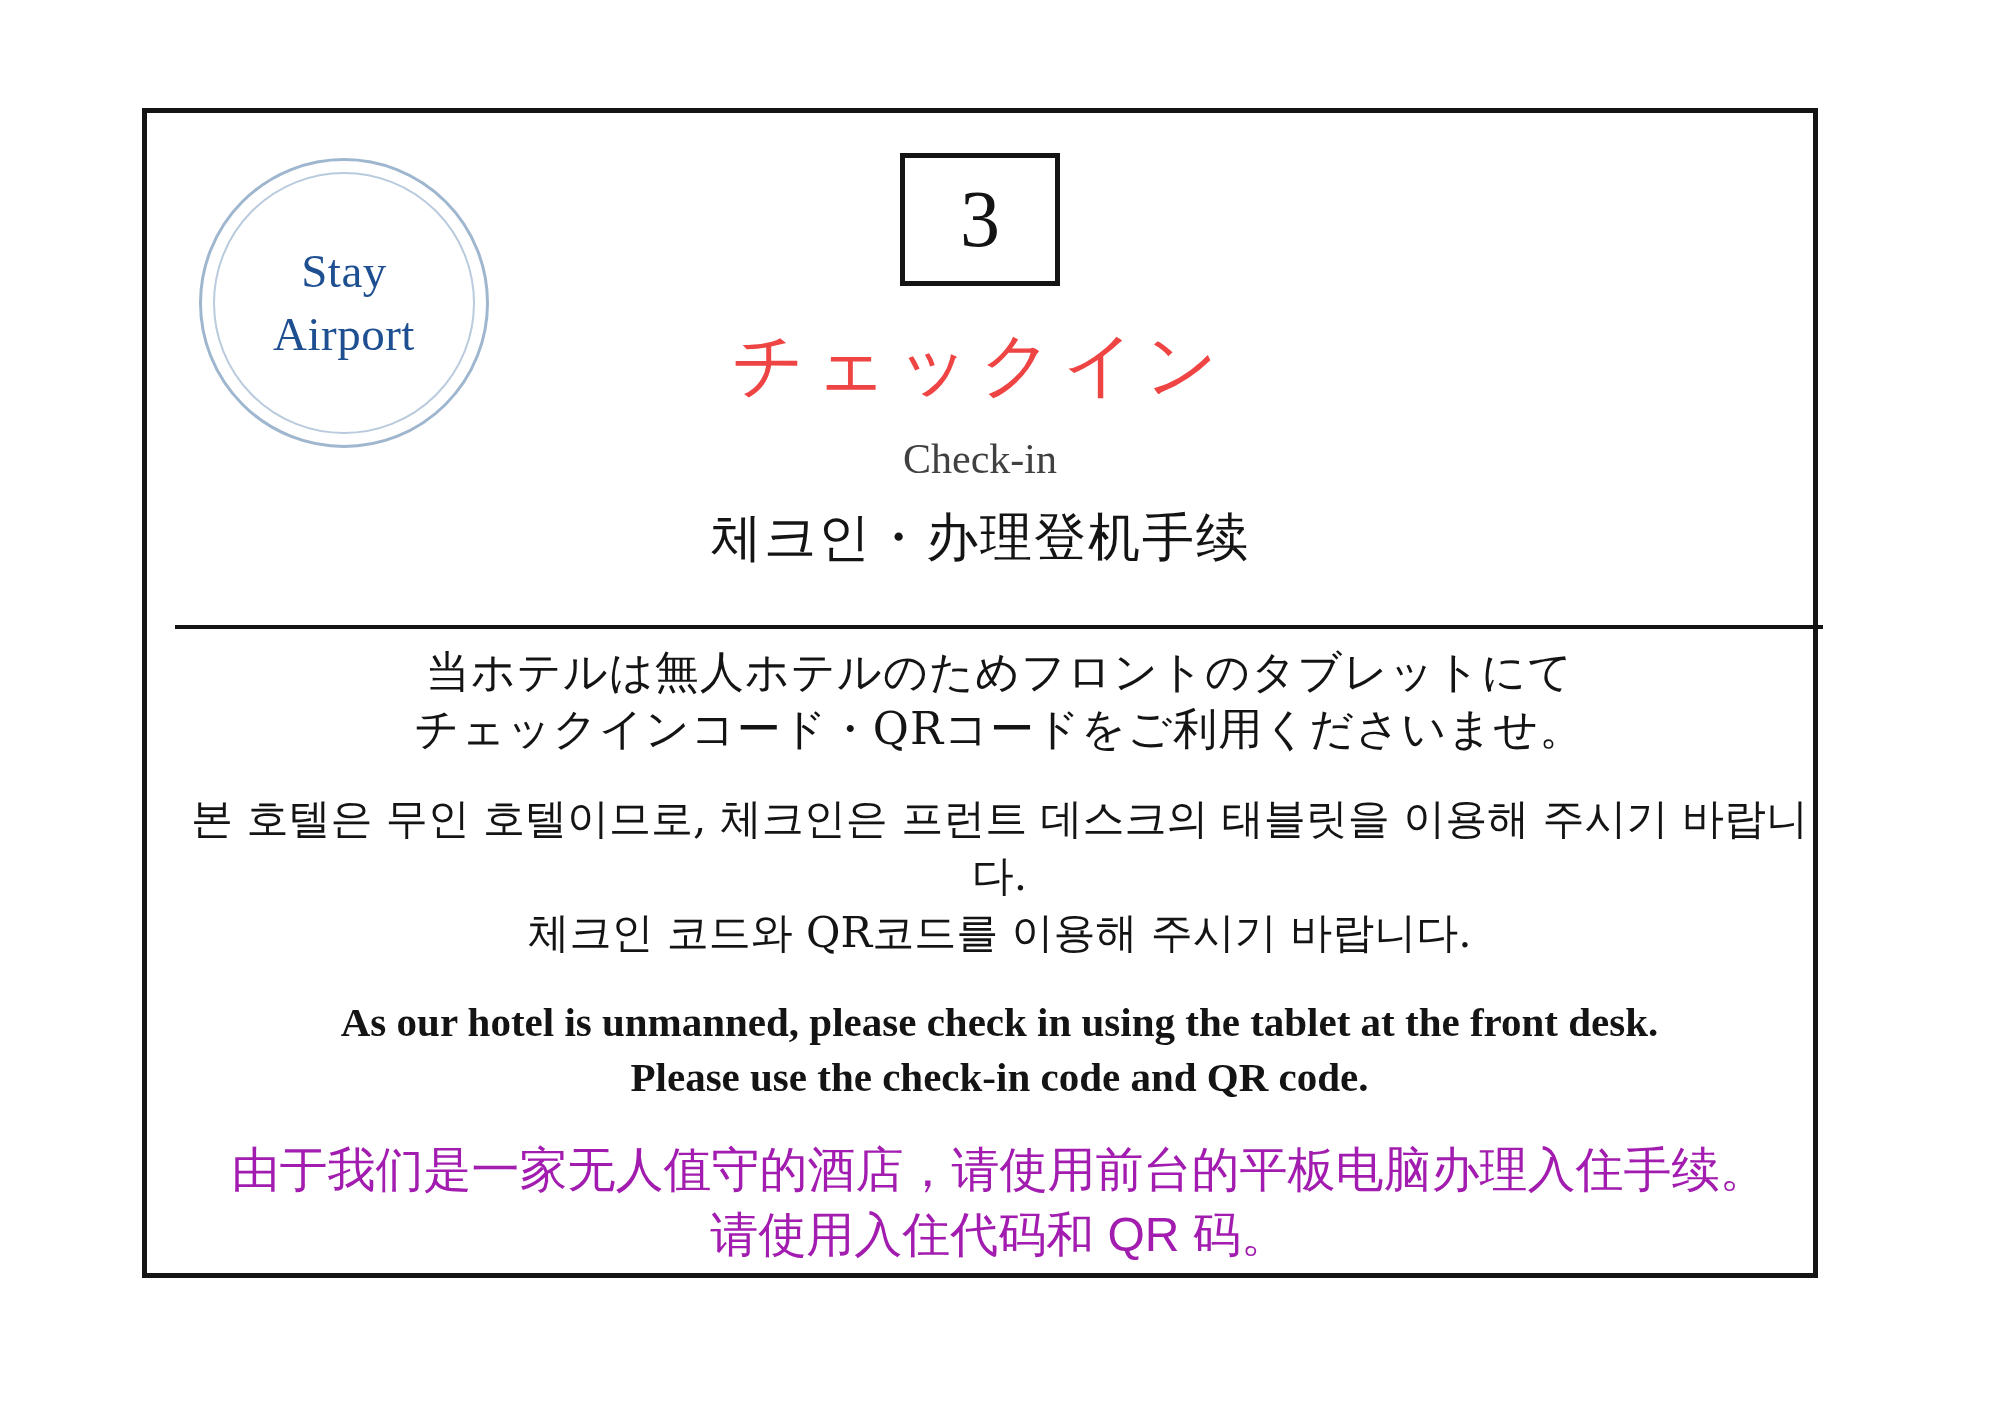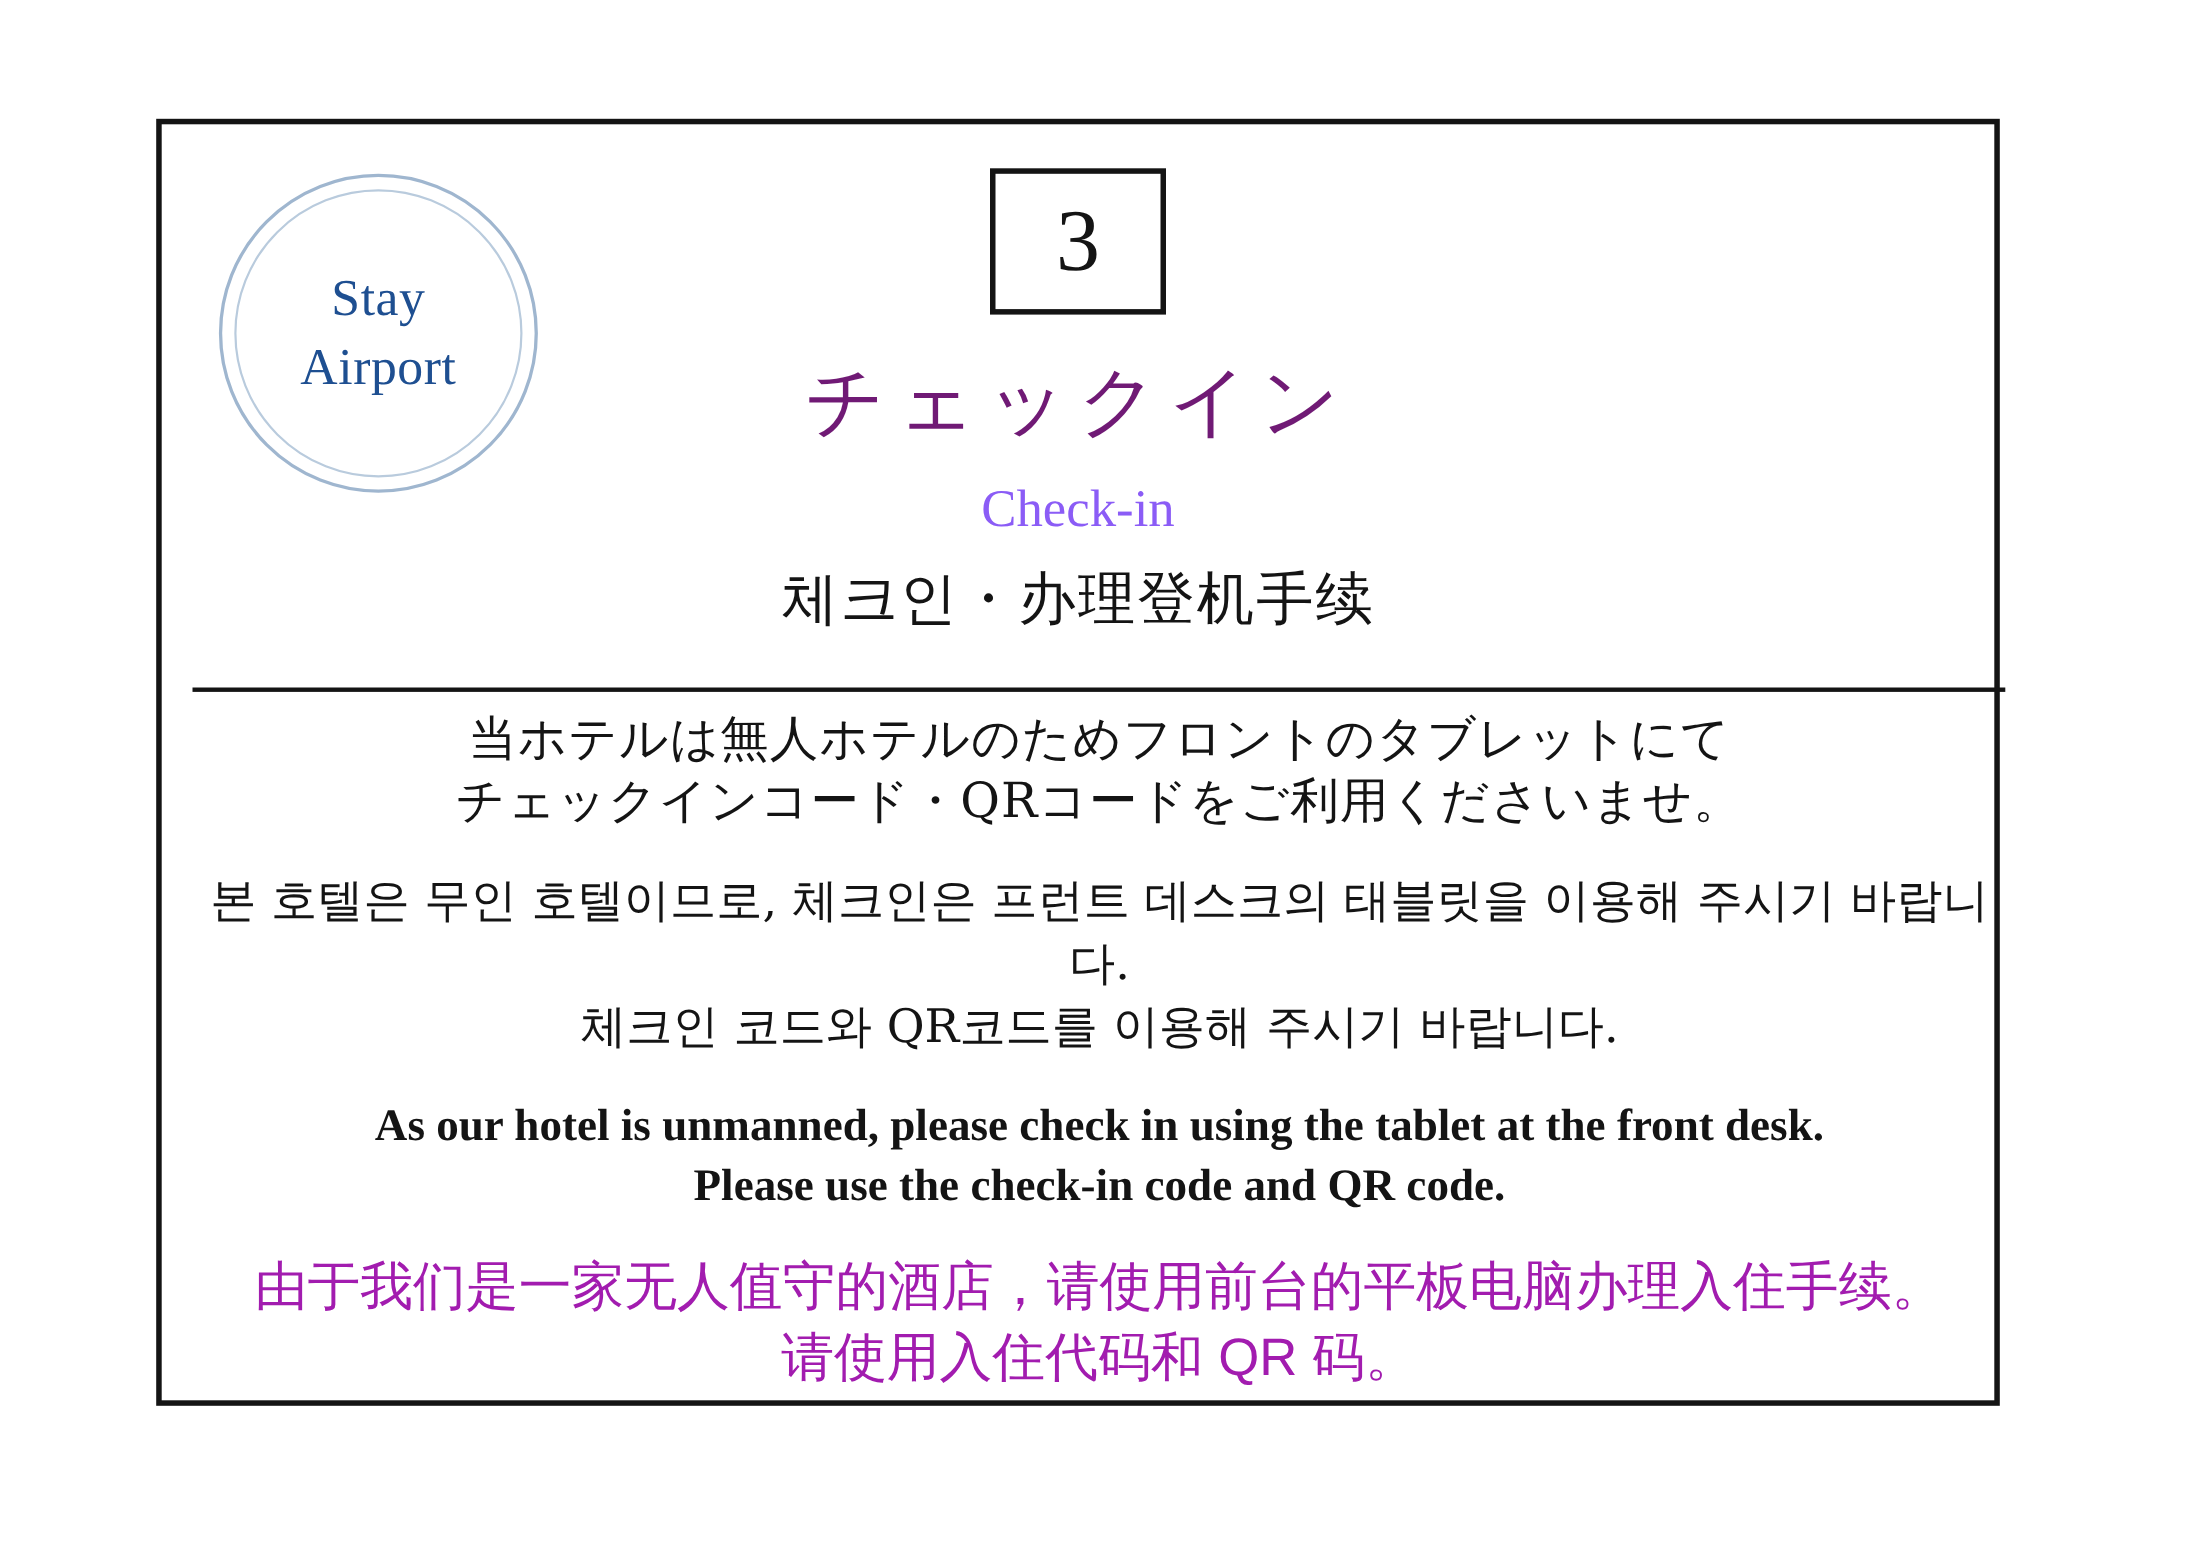--- a/index.html
+++ b/index.html
@@ -86,27 +86,27 @@
     border: 5px solid #141414;
     box-sizing: border-box;
     line-height: 123px;
     font-size: 80px;
     color: #141414;
   }
   .title-ja {
     margin-top: 32px;
     font-size: 71px;
     letter-spacing: 10px;
-    color: #701a75;
+    color: #ef4444;
     font-family: "DejaVu Serif", "Liberation Serif", serif;
   }
   .title-en {
     margin-top: 22px;
-    font-size: 48px;
-    color: #8b5cf6;
+    font-size: 42px;
+    color: #404040;
   }
   .title-korcn {
     margin-top: 20px;
     font-size: 52px;
     letter-spacing: 2px;
     color: #141414;
     font-family: "DejaVu Serif", "Liberation Serif", serif;
   }
 
   .divider {

